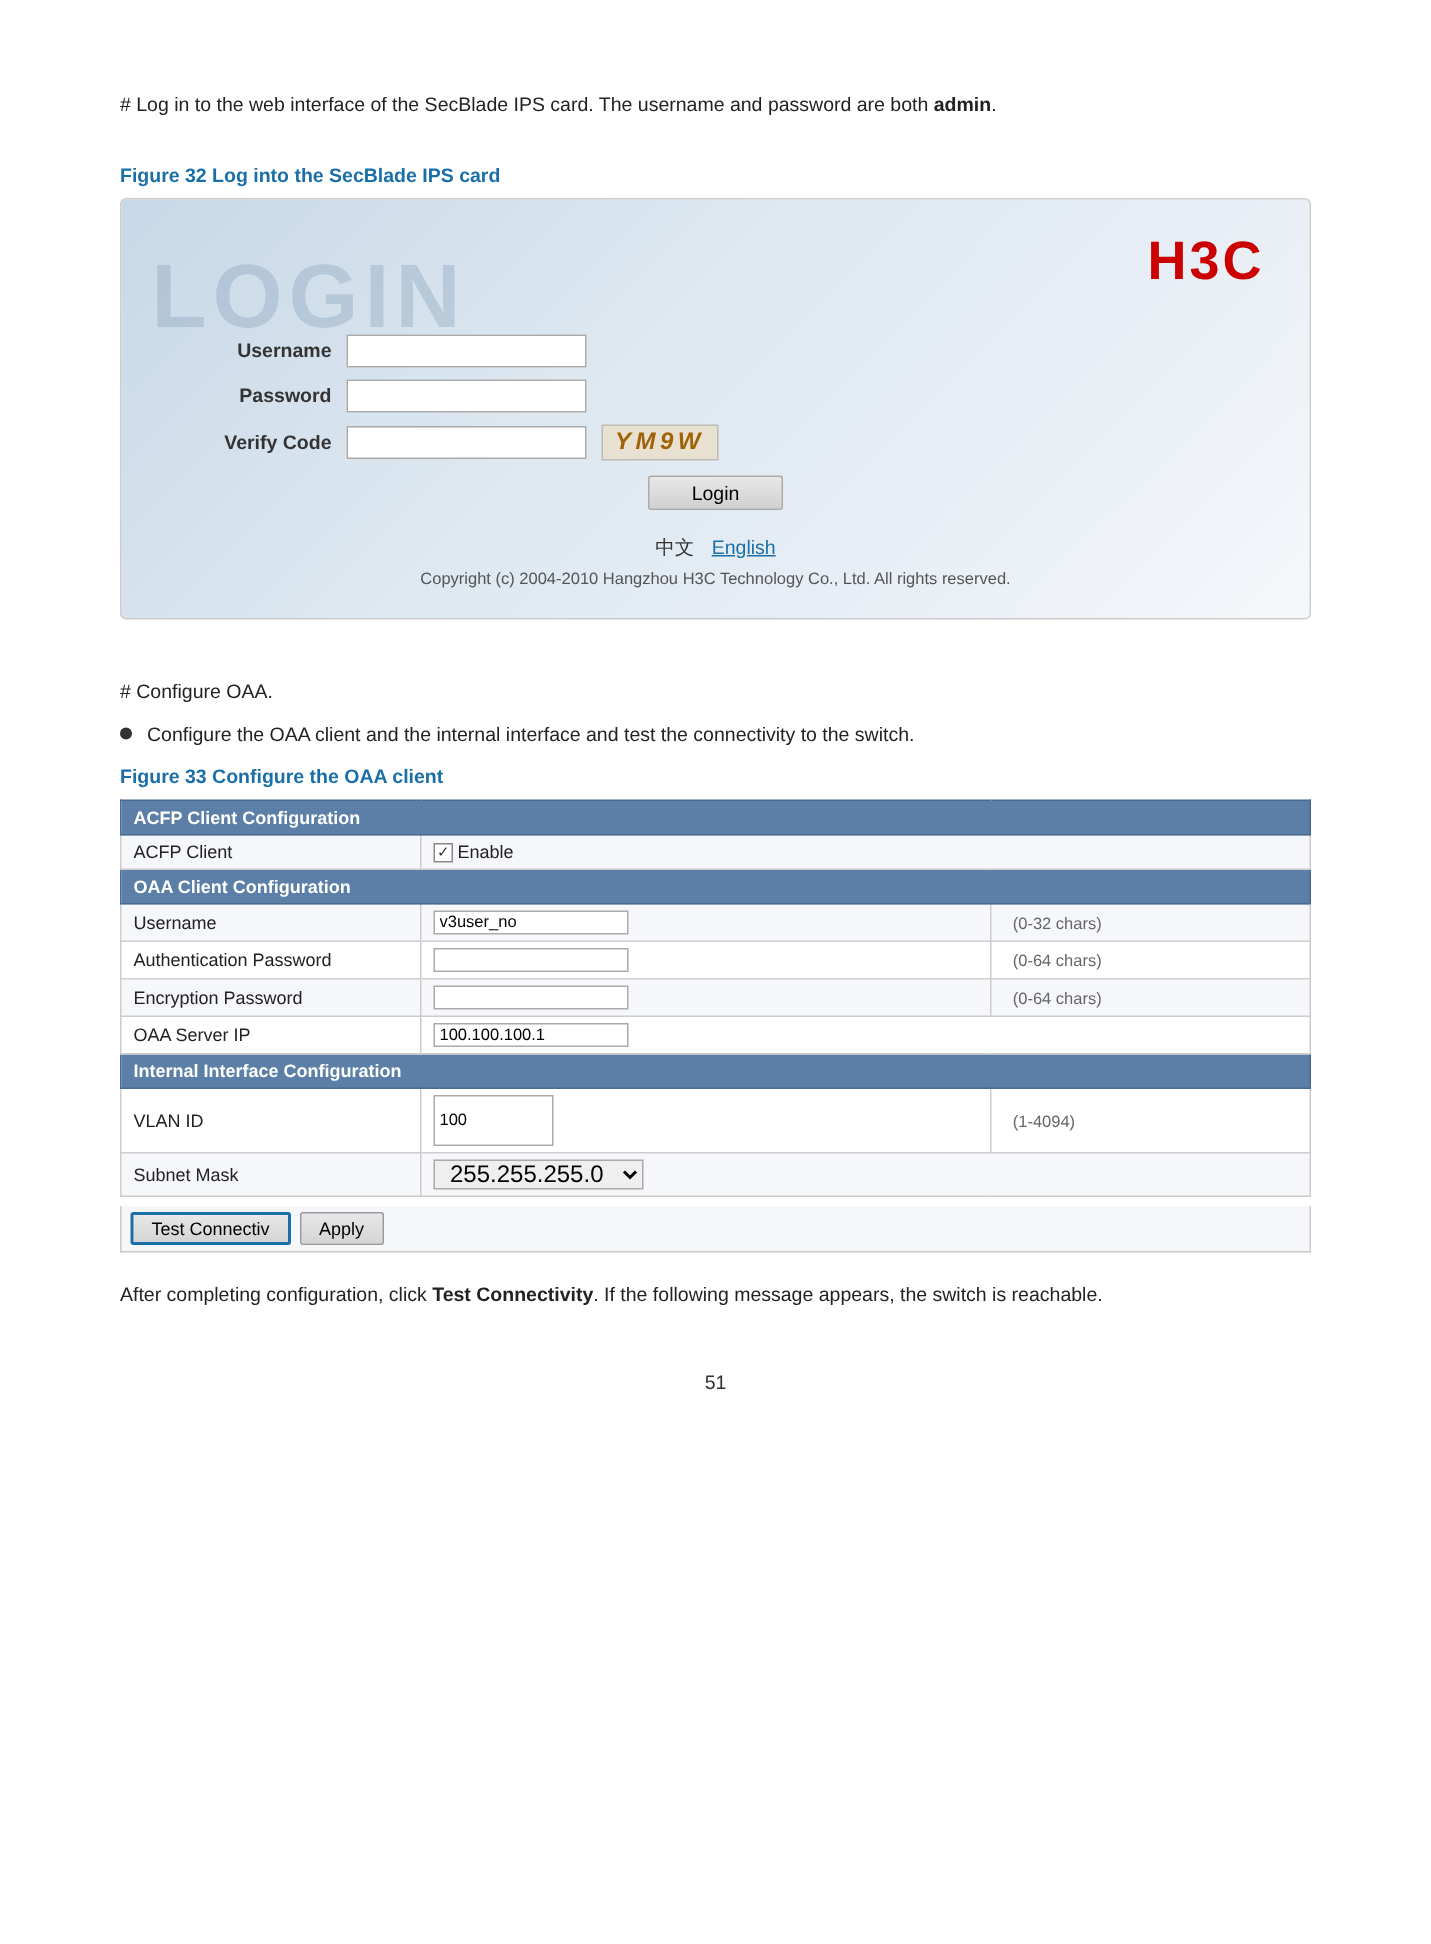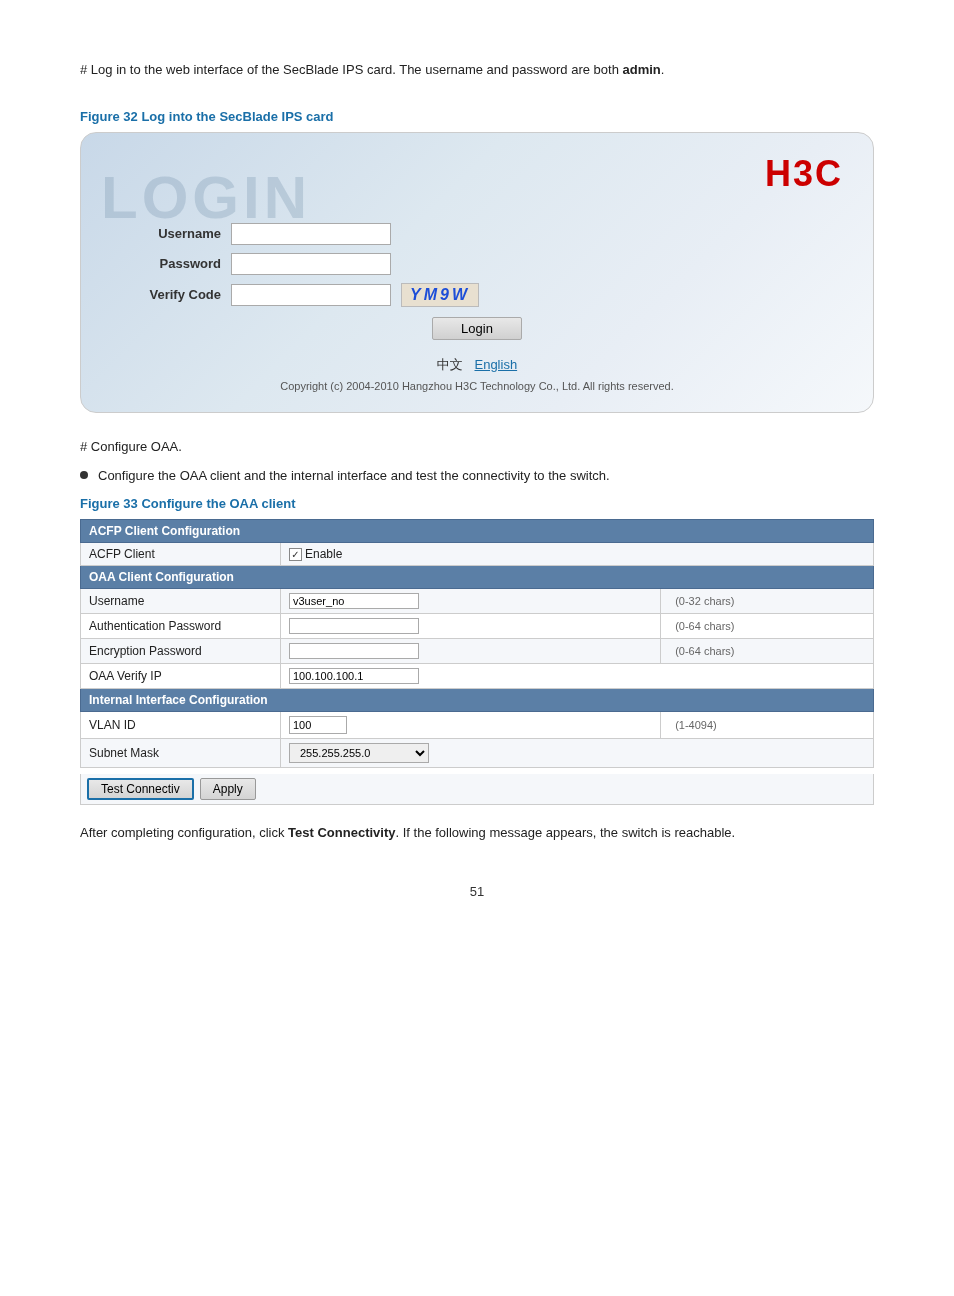--- a/index.html
+++ b/index.html
@@ -25,23 +25,23 @@
     .figure-label {
       color: #1a6fa8;
       font-weight: bold;
       font-size: 13px;
       margin-bottom: 8px;
     }
 
     
     .login-container {
       border: 1px solid #ccc;
-      border-radius: 16px;
+      border-radius: 4px;
       overflow: hidden;
-      margin-bottom: 24px;
+      margin-bottom: 38px;
       background: linear-gradient(135deg, #c8d8e8 0%, #dde8f0 40%, #e8eef5 70%, #f5f8fb 100%);
       position: relative;
       padding: 30px 40px 20px 40px;
     }
     .login-logo {
       position: absolute;
       top: 20px;
       right: 30px;
       font-size: 36px;
       font-weight: bold;
@@ -82,21 +82,21 @@
       height: 22px;
       width: 160px;
       background: #fff;
       font-size: 12px;
       padding: 0 4px;
     }
     .verify-code-img {
       margin-left: 10px;
       font-size: 16px;
       font-weight: bold;
-      color: #1d4ed8;
+      color: #a16207;
       background: #e8e0d0;
       padding: 2px 8px;
       border: 1px solid #bbb;
       font-style: italic;
       letter-spacing: 3px;
     }
     .login-btn-row {
       display: flex;
       justify-content: center;
       margin: 10px 0 16px 0;
@@ -202,28 +202,28 @@
     .table-input {
       border: 1px solid #aaa;
       height: 16px;
       width: 130px;
       font-size: 11px;
       padding: 0 3px;
     }
     .table-input-sm {
       border: 1px solid #aaa;
       height: 18px;
-      width: 58px;
+      width: 80px;
       font-size: 11px;
-      padding: 0 3px;
+      padding: 16px 3px;
     }
     .table-select {
       border: 1px solid #aaa;
       height: 20px;
-      font-size: 11px;
+      font-size: 16px;
       padding: 0 6px;
       width: 140px;
     }
     .btn-row {
       display: flex;
       justify-content: flex-start;
       gap: 6px;
       padding: 4px 6px;
       background: #f5f7fa;
       border: 1px solid #ccc;
@@ -335,21 +335,21 @@
       <td><span class="hint-text">(0-64 chars)</span></td>
     </tr>
     <tr>
       <td>Encryption Password</td>
       <td>
         <input class="table-input" type="password" value="" style="">
       </td>
       <td><span class="hint-text">(0-64 chars)</span></td>
     </tr>
     <tr>
-      <td>OAA Verify IP</td>
+      <td>OAA Server IP</td>
       <td colspan="2">
         <input class="table-input" type="text" value="100.100.100.1" style="">
       </td>
     </tr>
 
     <tr class="header-row">
       <td colspan="3">Internal Interface Configuration</td>
     </tr>
 
     <tr>

